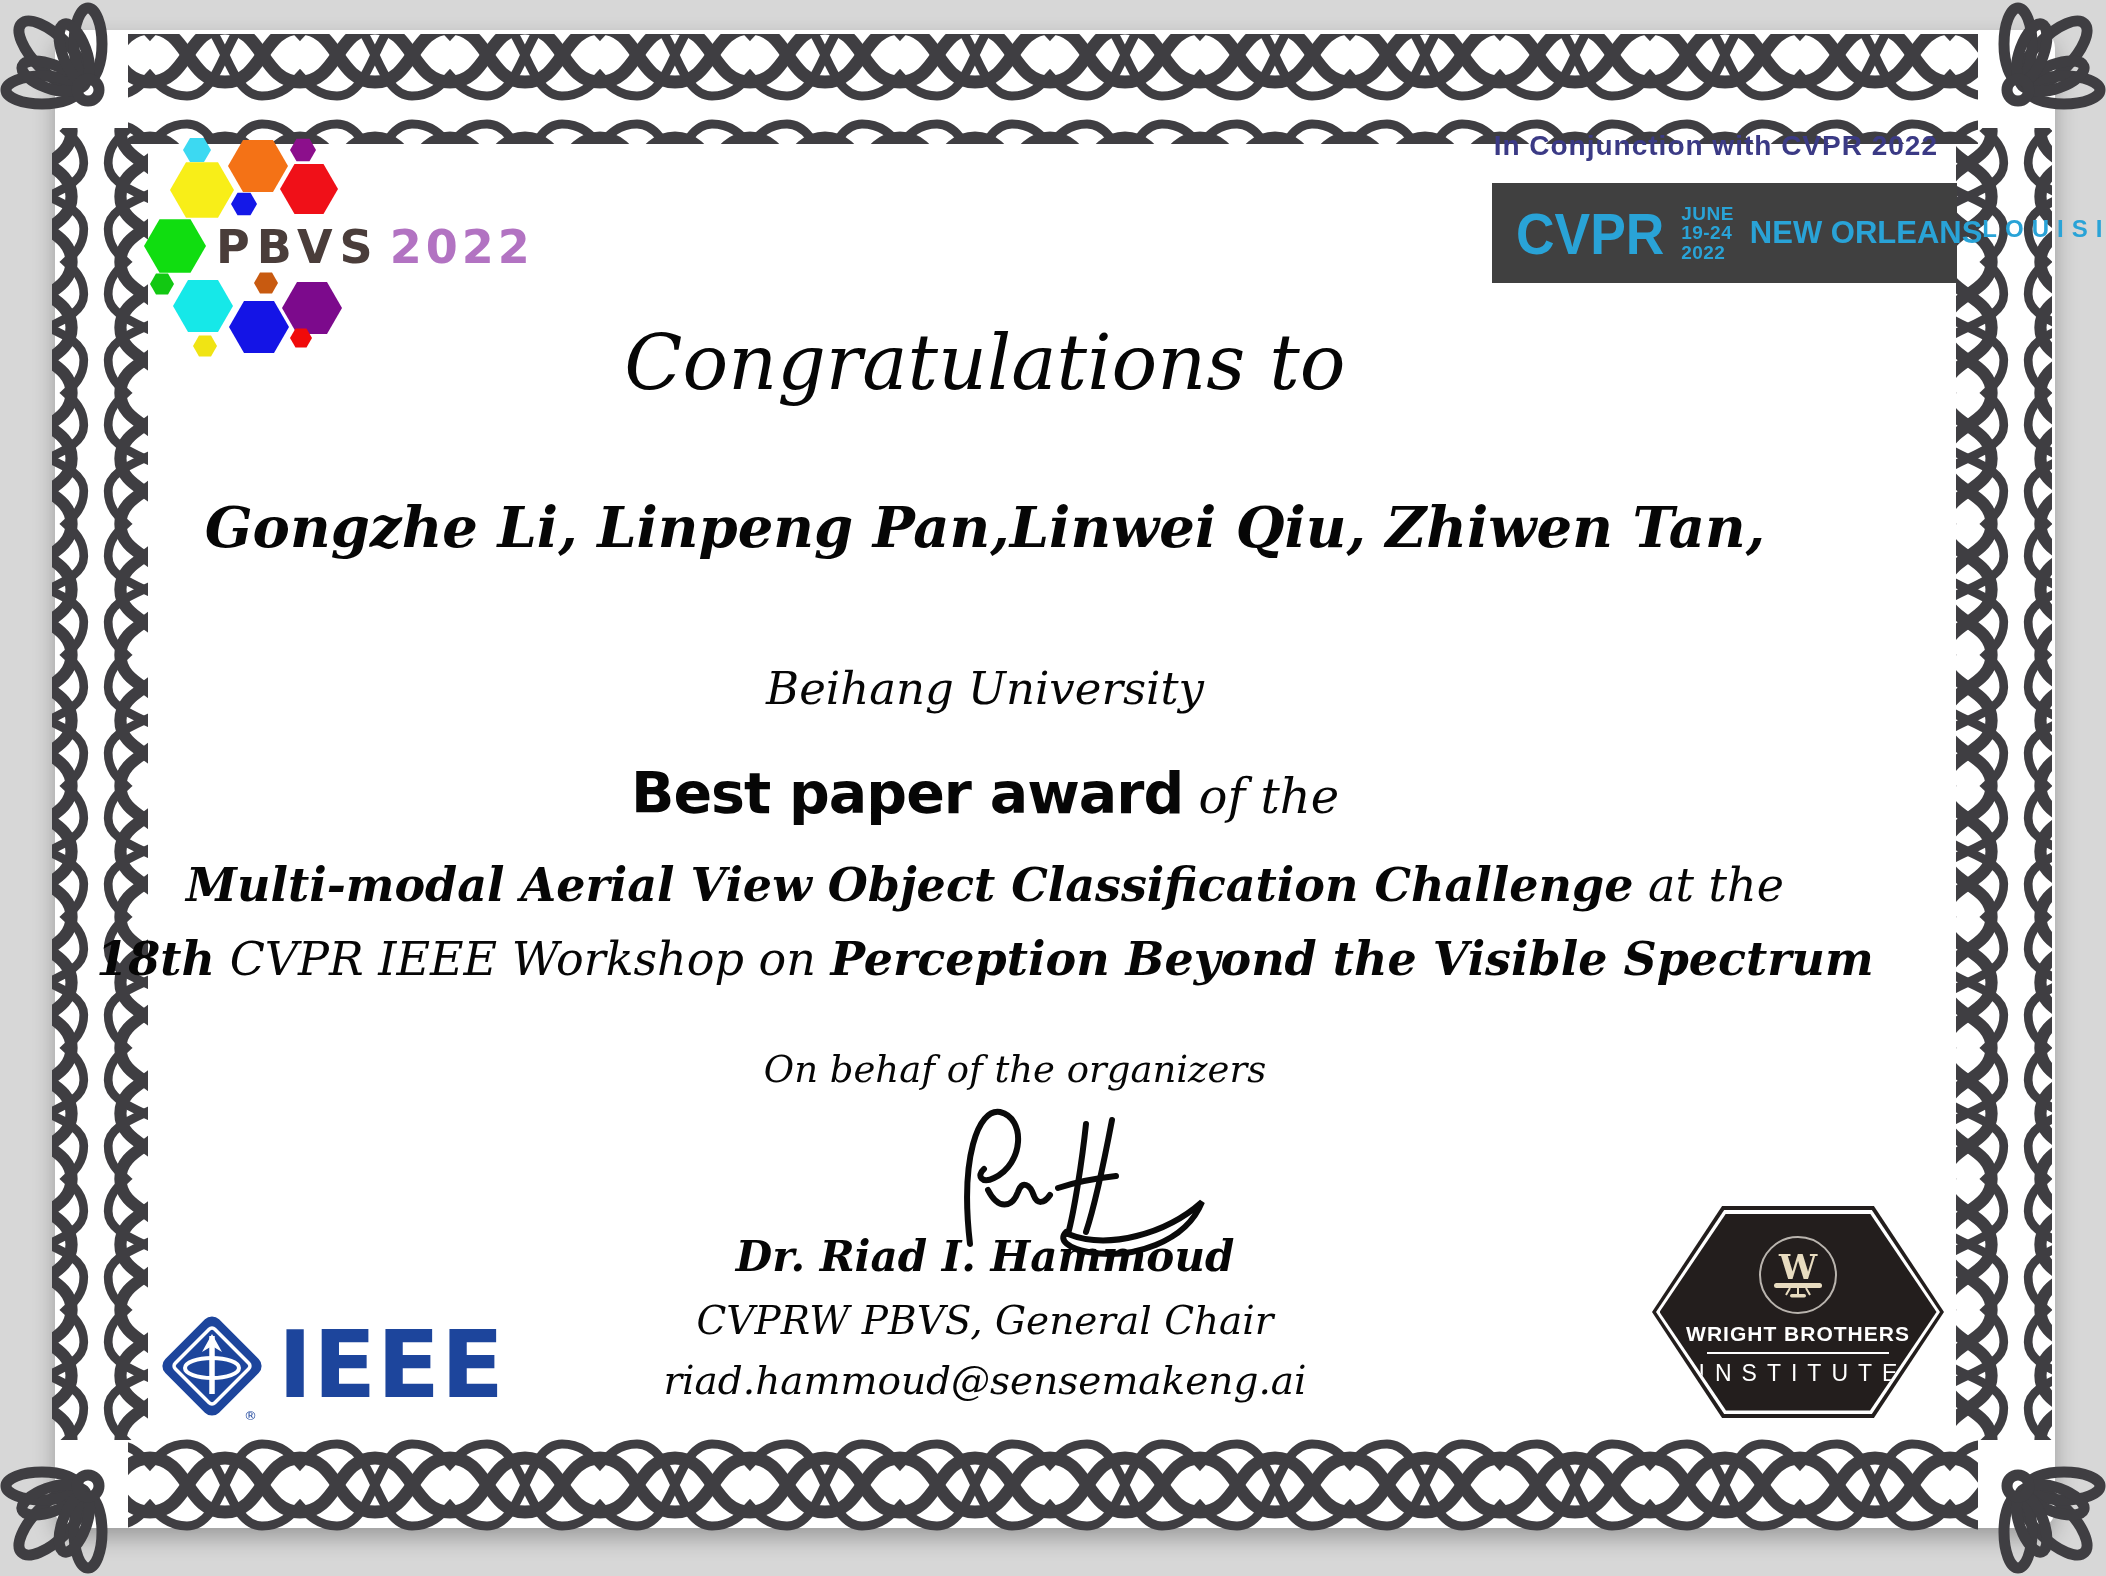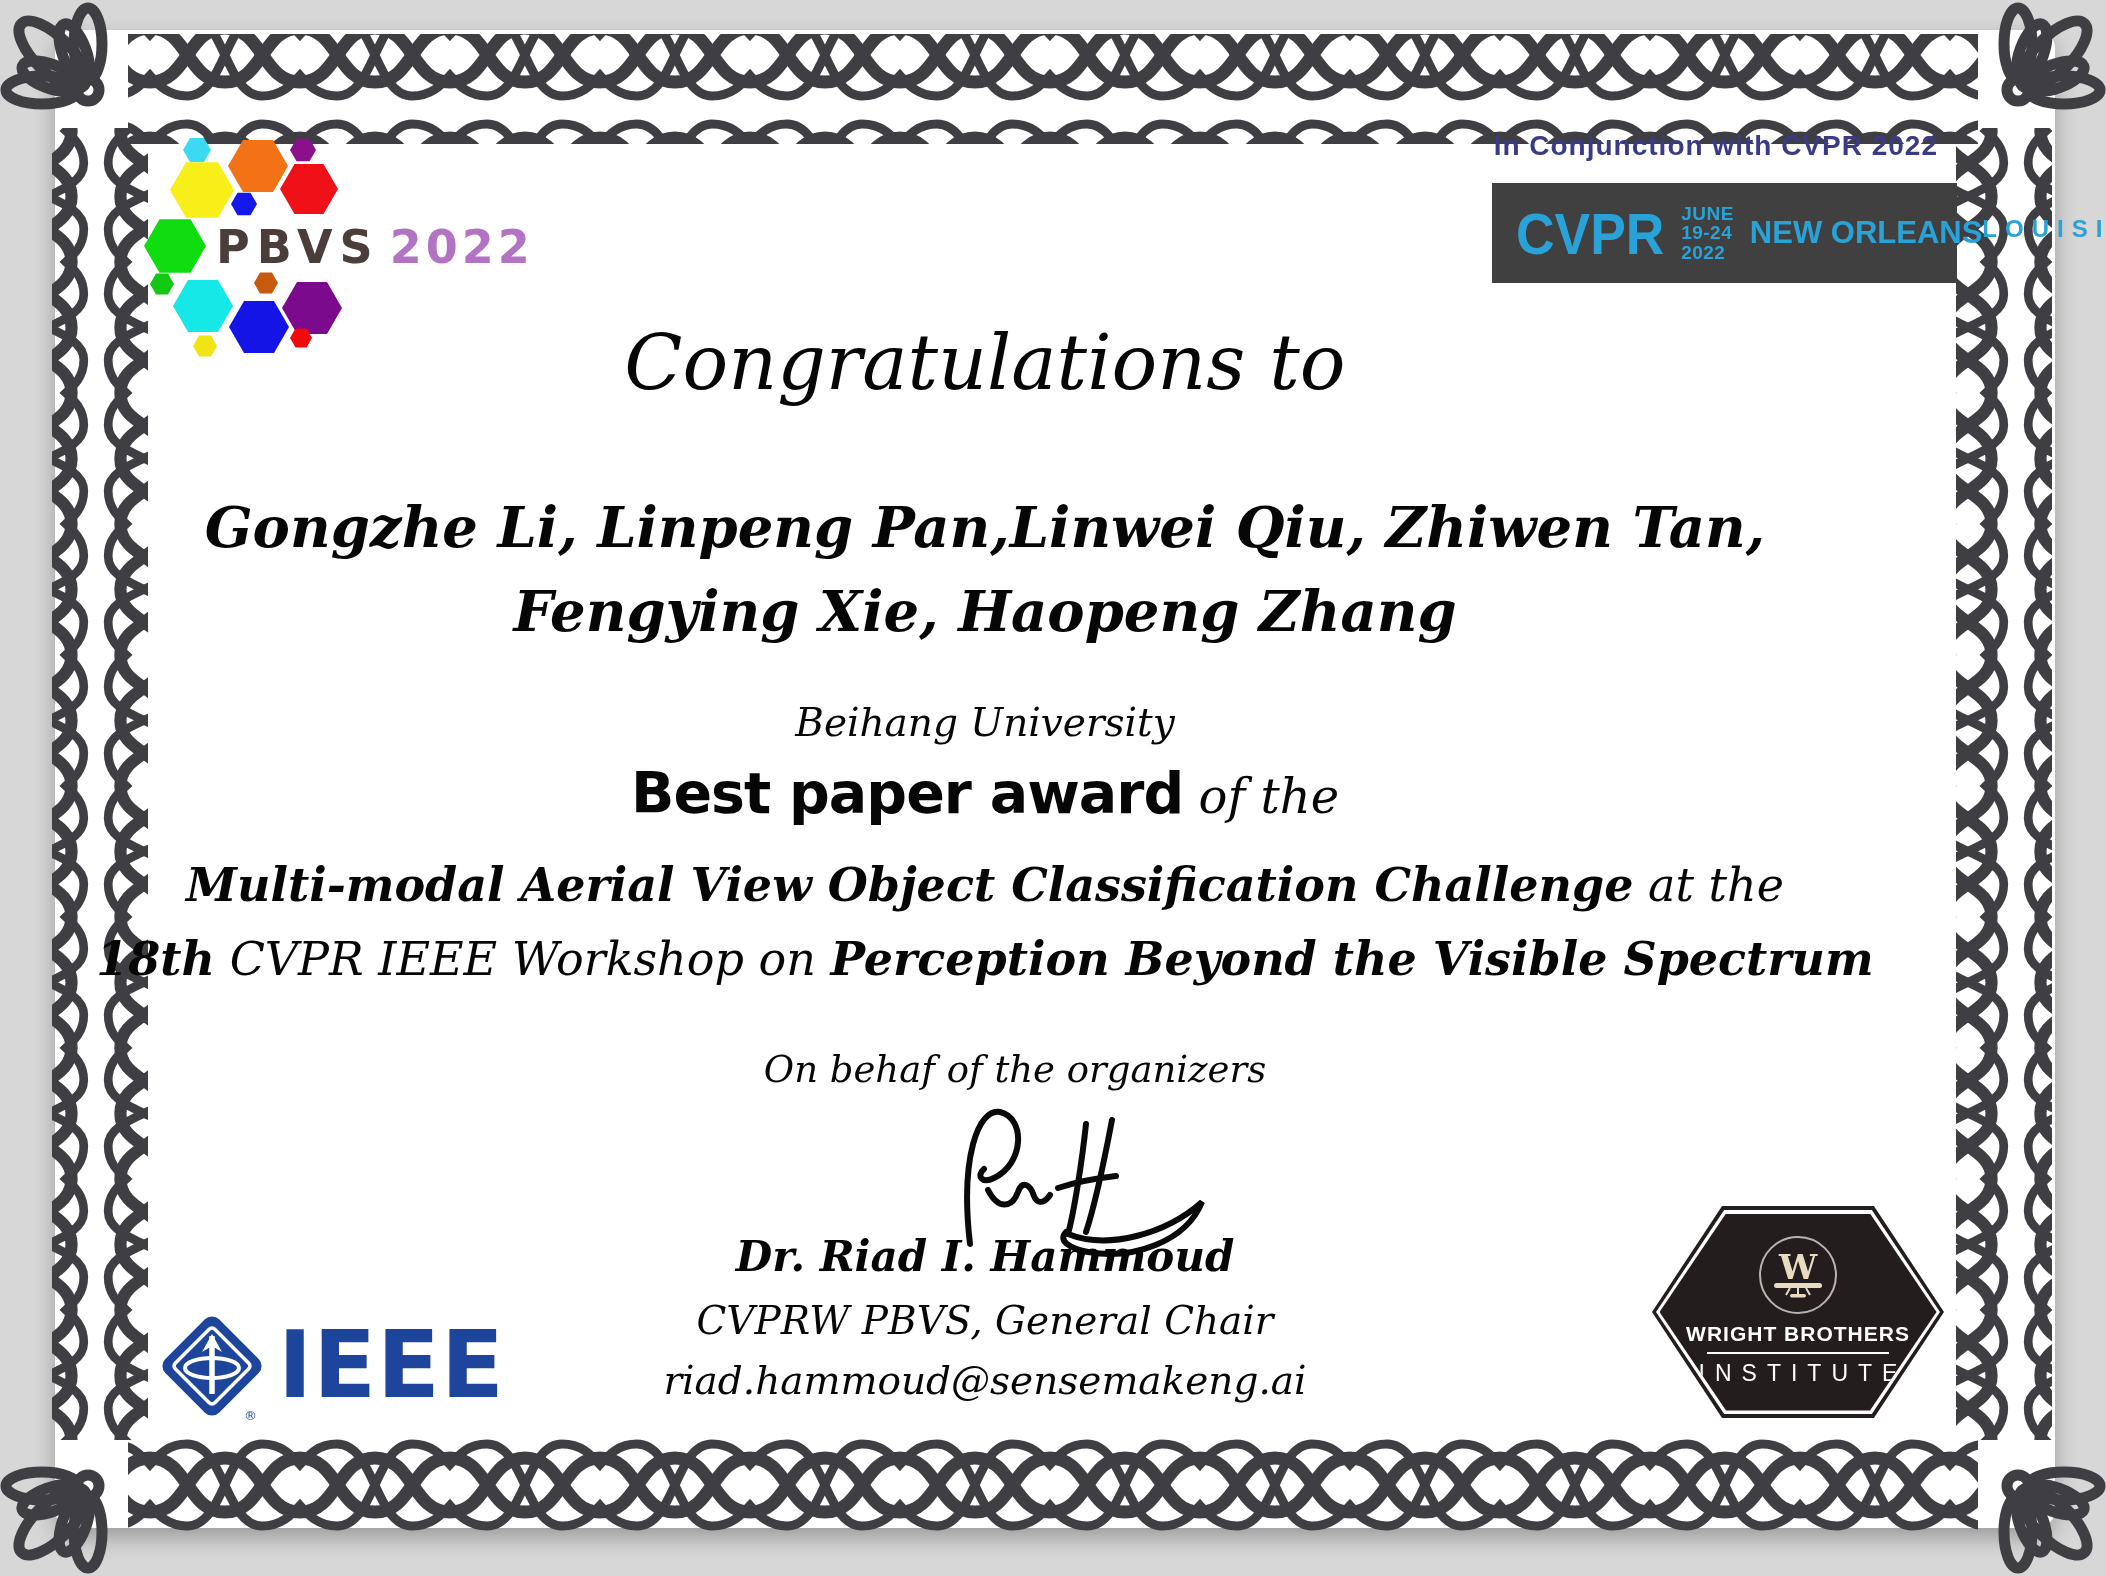--- a/index.html
+++ b/index.html
@@ -51,21 +51,21 @@
 
   
   .script{
     position:absolute;left:0;width:1970px;text-align:center;
     font-family:"DejaVu Serif","Liberation Serif",serif;
     font-style:italic;color:#060606;white-space:nowrap;
   }
   .congrats{top:318px;font-size:76px;}
   .names1{top:494px;font-size:56px;font-weight:700;}
   .names2{top:578px;font-size:56px;font-weight:700;}
-  .affil{top:700px;font-size:39px;text-align:center;}
+  .affil{top:662px;font-size:45px;text-align:center;}
   .awardline{top:760px;font-size:48px;}
   .award-bold{
     font-family:"DejaVu Sans","Liberation Sans",sans-serif;
     font-style:normal;font-weight:800;font-size:57px;letter-spacing:-1px;
   }
   .challenge{top:858px;font-size:46px;}
   .workshop{top:932px;font-size:46px;}
   .bold-script{font-weight:700;}
   .behalf{top:1048px;font-size:37px;padding-left:30px;}
   .signer-name{top:1232px;font-size:42px;font-weight:700;}
@@ -193,21 +193,20 @@
       <span>2022</span>
     </div>
     <div class="cvpr-loc">
       <span class="cvpr-city">NEW ORLEANS</span>
       <span class="cvpr-state">LOUISIANA</span>
     </div>
   </div>
 
   <div class="script congrats">Congratulations to</div>
   <div class="script names1">Gongzhe Li, Linpeng Pan,Linwei Qiu, Zhiwen Tan,</div>
-  <div class="script names2">Fengying Xie, Haopeng Zhang</div>
   <div class="script affil">Beihang University</div>
 
   <div class="script awardline"><span class="award-bold">Best paper award</span><span> of the</span></div>
 
   <div class="script challenge"><span class="bold-script">Multi-modal Aerial View Object Classification Challenge</span><span> at the</span></div>
 
   <div class="script workshop"><span class="bold-script">18th</span><span> CVPR IEEE Workshop on </span><span class="bold-script">Perception Beyond the Visible Spectrum</span></div>
 
   <div class="script behalf">On behaf of the organizers</div>
 

